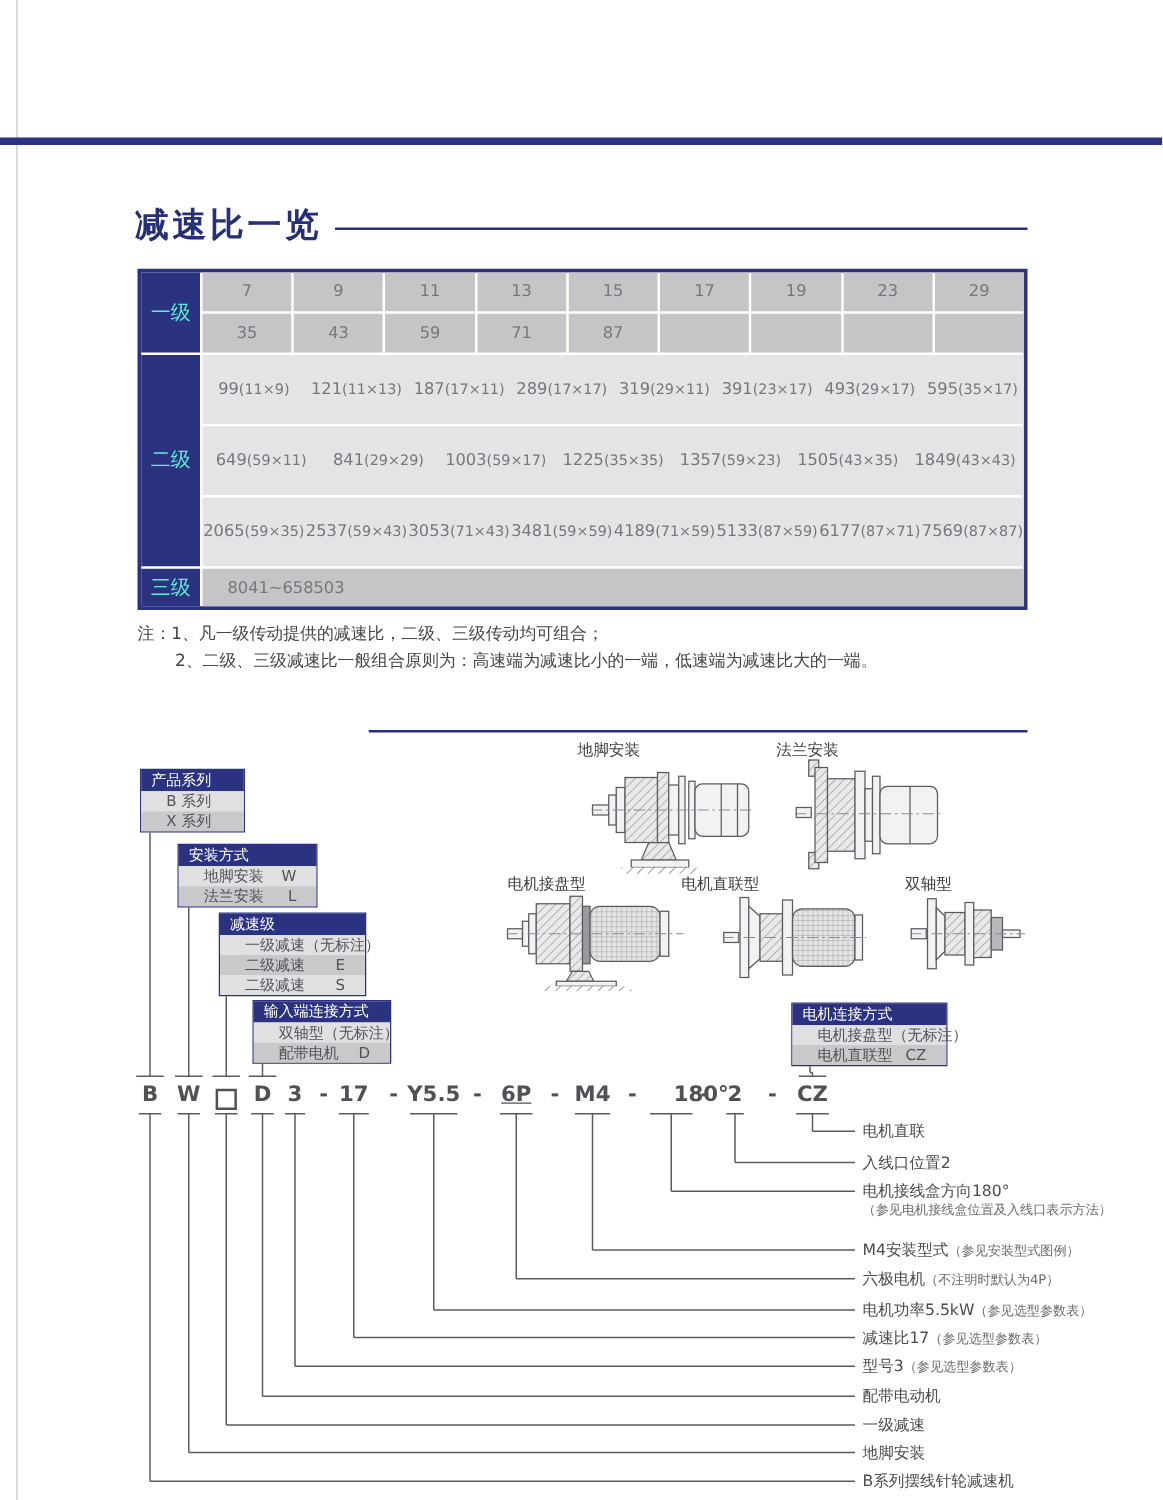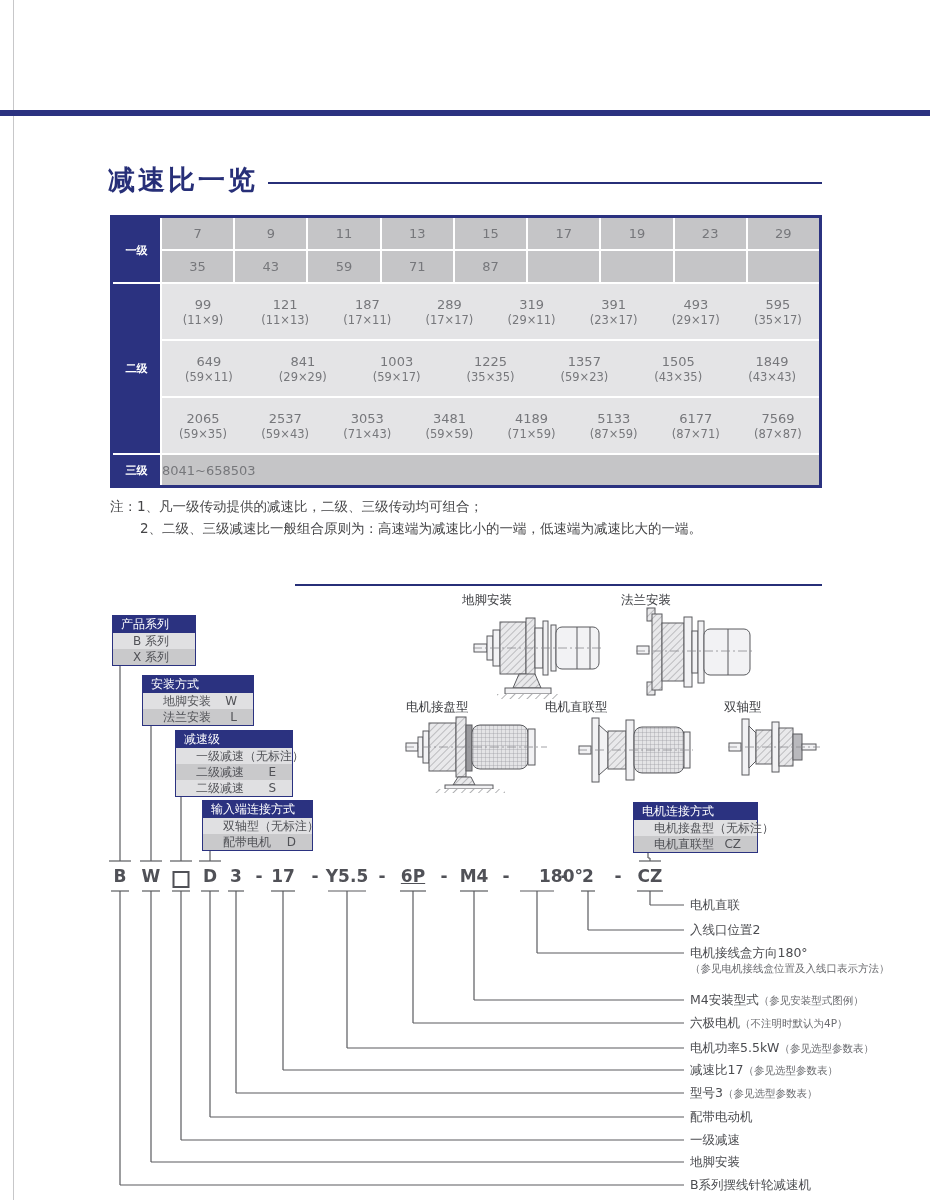--- a/index.html
+++ b/index.html
@@ -9,32 +9,32 @@
   .left-rule{position:absolute;left:13px;top:0;width:1px;height:1200px;background:#c7c7c9;}
   .topbar{position:absolute;left:0;top:110px;width:930px;height:6px;background:#2b3280;}
 
   .sec-title{position:absolute;font-weight:bold;color:#272f78;font-size:27px;letter-spacing:3px;white-space:nowrap;}
   .sec-rule{position:absolute;height:2px;background:#272f78;}
 
   
   #ratio-table{position:absolute;left:110px;top:215px;width:712px;border:3px solid #2b3280;background:#fff;box-sizing:border-box;}
   .tblock{display:flex;}
   .tblock + .tblock{margin-top:2px;}
-  .thead{flex:0 0 47px;background:#2b3280;color:#ffffff;display:flex;align-items:center;justify-content:center;font-size:11px;font-weight:bold;}
+  .thead{flex:0 0 47px;background:#2b3280;color:#5eead4;display:flex;align-items:center;justify-content:center;font-size:16px;}
   .tdata{flex:1;margin-left:2px;display:flex;flex-direction:column;}
   .trow-s1{display:flex;height:31px;}
   .trow-s1 + .trow-s1{margin-top:2px;}
   .tcell-s1{flex:1;background:#c5c5c7;color:#76777b;font-size:13px;display:flex;align-items:center;justify-content:center;}
   .tcell-s1 + .tcell-s1{margin-left:2px;}
   .trow-s2{display:flex;height:55px;background:#e4e4e6;}
   .trow-s2 + .trow-s2{margin-top:2px;}
-  .tcell-s2{flex:1;display:flex;flex-direction:column;align-items:center;justify-content:center;color:#76777b;}
+  .tcell-s2{flex:1;display:flex;flex-direction:row;align-items:center;justify-content:center;color:#76777b;}
   .tcell-s2 .v{font-size:13px;line-height:17px;}
   .tcell-s2 .c{font-size:11.5px;line-height:15px;}
-  .trow-s3{height:30px;background:#c5c5c7;color:#76777b;font-size:13px;display:flex;align-items:center;}
+  .trow-s3{height:30px;background:#c5c5c7;color:#76777b;font-size:13px;display:flex;align-items:center;padding-left:20px;}
 
   .note-line{position:absolute;font-size:13.5px;color:#454547;white-space:nowrap;}
 
   
   .fbox{position:absolute;border:1px solid #2b3280;background:#fff;box-sizing:border-box;}
   .fbox-h{background:#2b3280;color:#fff;font-size:12px;height:17px;line-height:17px;padding-left:8px;white-space:nowrap;}
   .fbox-r{display:flex;height:16px;line-height:16px;font-size:12px;color:#515257;padding-left:20px;white-space:nowrap;}
   .fbox-r.alt0{background:#e0e0e2;}
   .fbox-r.alt1{background:#c9c9cb;}
   .fbox-r .code{margin-left:auto;margin-right:16px;}

